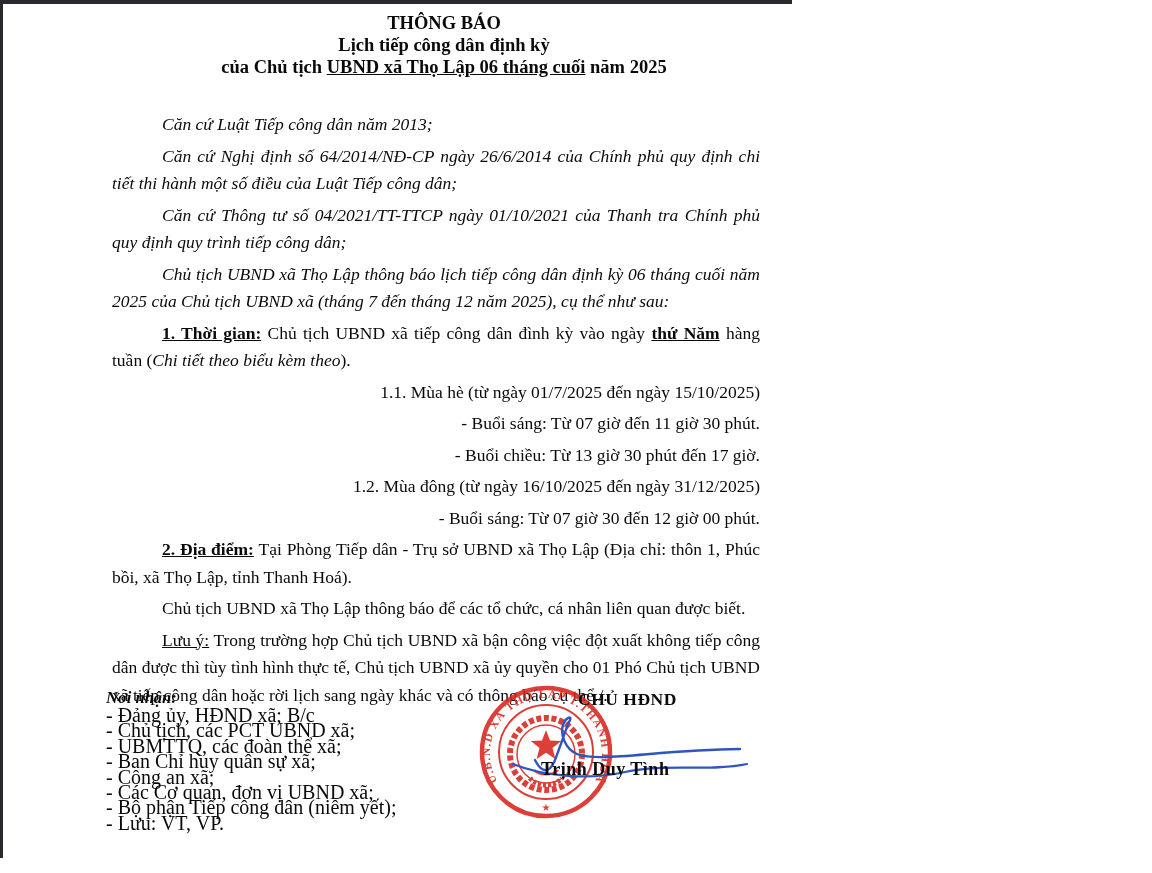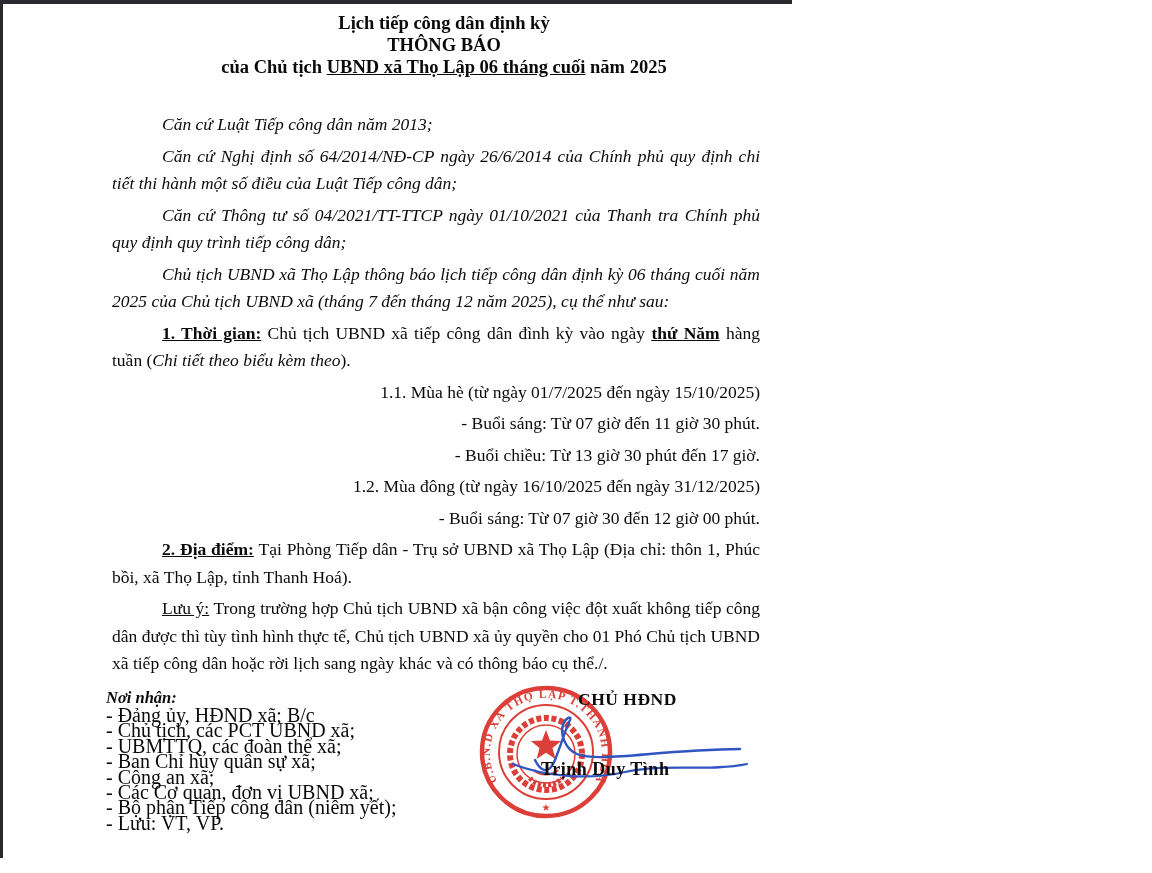--- a/index.html
+++ b/index.html
@@ -44,40 +44,41 @@
 </style>
 </head>
 <body>
 
 <div class="edge-top"></div>
 <div class="edge-left"></div>
 
 <div class="content">
 
   <div class="title-block">
+    <div class="t">THÔNG BÁO</div>
     <div class="t">Lịch tiếp công dân định kỳ</div>
-    <div class="t">THÔNG BÁO</div>
     <div class="t"><span>của Chủ tịch </span><span class="underlined">UBND xã Thọ Lập 06 tháng cuối</span><span> năm 2025</span></div>
   </div>
 
   <p class="doc-p italic first-p">Căn cứ Luật Tiếp công dân năm 2013;</p>
   <p class="doc-p italic">Căn cứ Nghị định số 64/2014/NĐ-CP ngày 26/6/2014 của Chính phủ quy định chi tiết thi hành một số điều của Luật Tiếp công dân;</p>
   <p class="doc-p italic">Căn cứ Thông tư số 04/2021/TT-TTCP ngày 01/10/2021 của Thanh tra Chính phủ quy định quy trình tiếp công dân;</p>
   <p class="doc-p italic">Chủ tịch UBND xã Thọ Lập thông báo lịch tiếp công dân định kỳ 06 tháng cuối năm 2025 của Chủ tịch UBND xã (tháng 7 đến tháng 12 năm 2025), cụ thể như sau:</p>
 
   <p class="doc-p"><span class="bold">1. Thời gian:</span><span> Chủ tịch UBND xã tiếp công dân đình kỳ vào ngày </span><span class="bold">thứ Năm</span><span> hàng tuần (</span><span class="italic">Chi tiết theo biểu kèm theo</span><span>).</span></p>
 
   <p class="doc-p sched">1.1. Mùa hè (từ ngày 01/7/2025 đến ngày 15/10/2025)</p>
   <p class="doc-p sched">- Buổi sáng: Từ 07 giờ đến 11 giờ 30 phút.</p>
   <p class="doc-p sched">- Buổi chiều: Từ 13 giờ 30 phút đến 17 giờ.</p>
   <p class="doc-p sched">1.2. Mùa đông (từ ngày 16/10/2025 đến ngày 31/12/2025)</p>
   <p class="doc-p sched">- Buổi sáng: Từ 07 giờ 30 đến 12 giờ 00 phút.</p>
 
   <p class="doc-p"><span class="bold">2. Địa điểm:</span><span> Tại Phòng Tiếp dân - Trụ sở UBND xã Thọ Lập (Địa chỉ: thôn 1, Phúc bồi, xã Thọ Lập, tỉnh Thanh Hoá).</span></p>
 
+  <p class="doc-p">Chủ tịch UBND xã Thọ Lập thông báo để các tổ chức, cá nhân liên quan được biết.</p>
 
   <p class="doc-p"><span class="underlined">Lưu ý:</span><span> Trong trường hợp Chủ tịch UBND xã bận công việc đột xuất không tiếp công dân được thì tùy tình hình thực tế, Chủ tịch UBND xã ủy quyền cho 01 Phó Chủ tịch UBND xã tiếp công dân hoặc rời lịch sang ngày khác và có thông báo cụ thể./.</span></p>
 
 </div>
 
 <svg class="seal-svg" viewBox="0 0 136 136" aria-hidden="true">
   <circle cx="68" cy="68" r="64" fill="none" stroke="#d8251d" stroke-width="4.5"></circle>
   <circle cx="68" cy="68" r="47" fill="none" stroke="#d8251d" stroke-width="2"></circle>
   <path id="sealArc" d="M 24.2 104.6 A 56 56 0 1 1 111.8 104.6" fill="none"></path>
   <text font-size="11.5" font-weight="bold" fill="#d8251d" letter-spacing="1.2" font-family="Liberation Serif, DejaVu Serif, serif">

